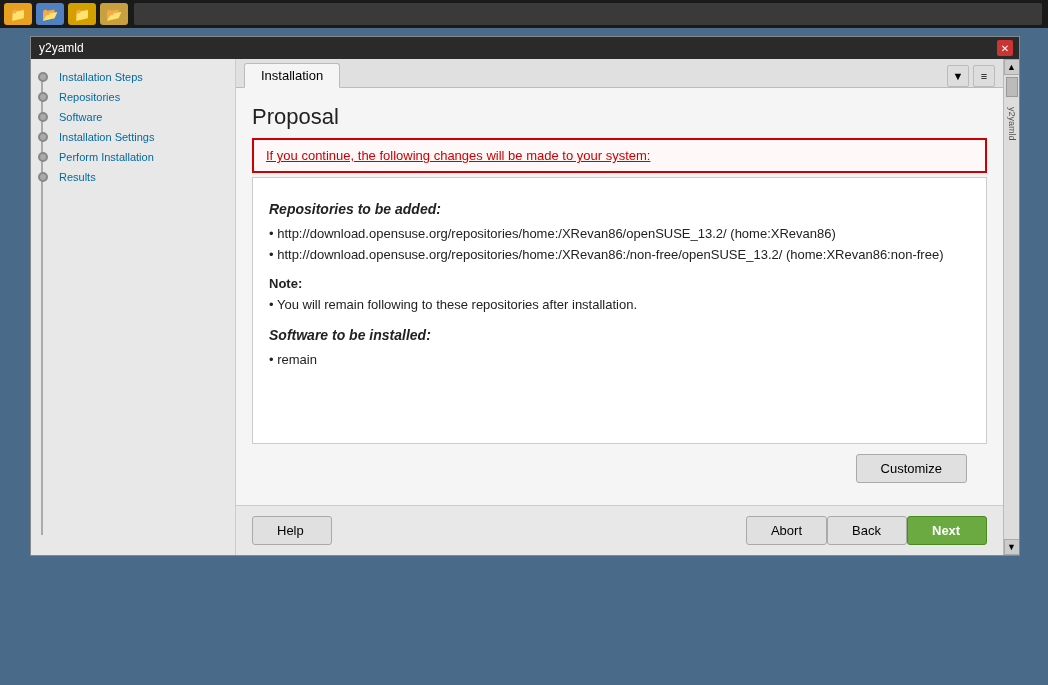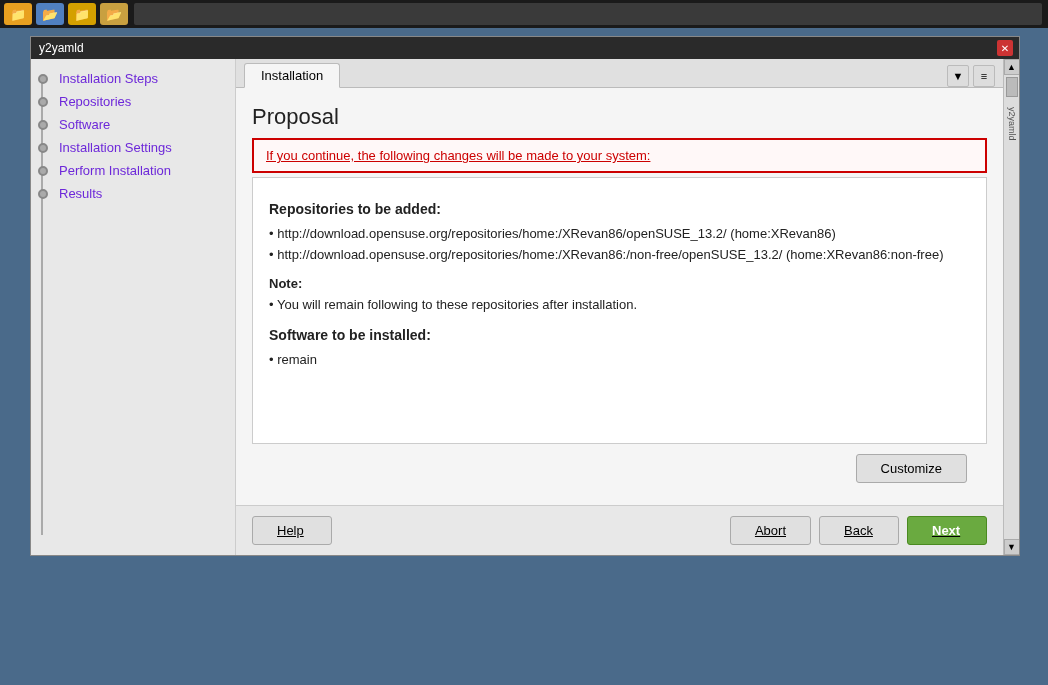--- a/index.html
+++ b/index.html
@@ -100,22 +100,22 @@
       left: 10px;
       top: 20px;
       bottom: 20px;
       width: 2px;
       background: #aaa;
     }
 
     .sidebar-item {
       padding: 4px 8px 4px 28px;
       cursor: pointer;
-      color: #6d28d9;
-      font-size: 13px;
+      color: #0369a1;
+      font-size: 11px;
       position: relative;
       display: flex;
       align-items: center;
       gap: 6px;
     }
     .sidebar-item .dot {
       position: absolute;
       left: 7px;
       width: 10px;
       height: 10px;
@@ -210,20 +210,21 @@
       border: 1px solid #ccc;
       padding: 12px 16px;
       font-size: 13px;
       color: #222;
       line-height: 1.6;
     }
     .proposal-body h3 {
       font-size: 14px;
       font-weight: bold;
       margin: 8px 0 4px 0;
+      font-style: italic;
     }
     .proposal-body ul {
       list-style: none;
       margin: 0 0 8px 0;
       padding: 0;
     }
     .proposal-body ul li::before {
       content: '• ';
     }
     .proposal-body .note-label {
@@ -239,22 +240,21 @@
       justify-content: flex-end;
     }
 
     
     .button-bar {
       background: #e8e8e8;
       border-top: 1px solid #ccc;
       padding: 10px 16px;
       display: flex;
       align-items: center;
-      gap: 8px;
-      text-decoration: underline;
+      gap: 0;
     }
     .btn {
       padding: 6px 24px;
       font-size: 13px;
       border: 1px solid #aaa;
       background: #e0e0e0;
       border-radius: 3px;
       cursor: pointer;
       min-width: 80px;
       text-align: left;

